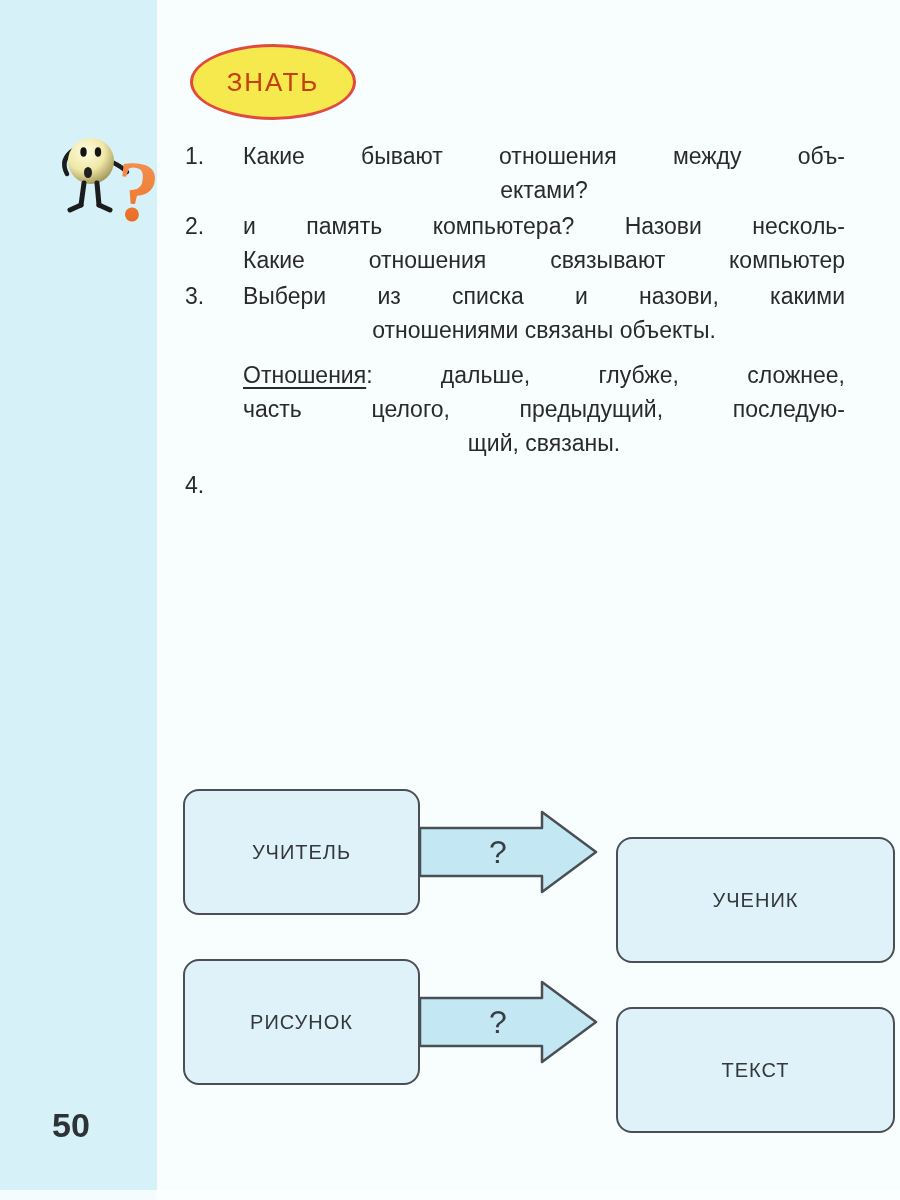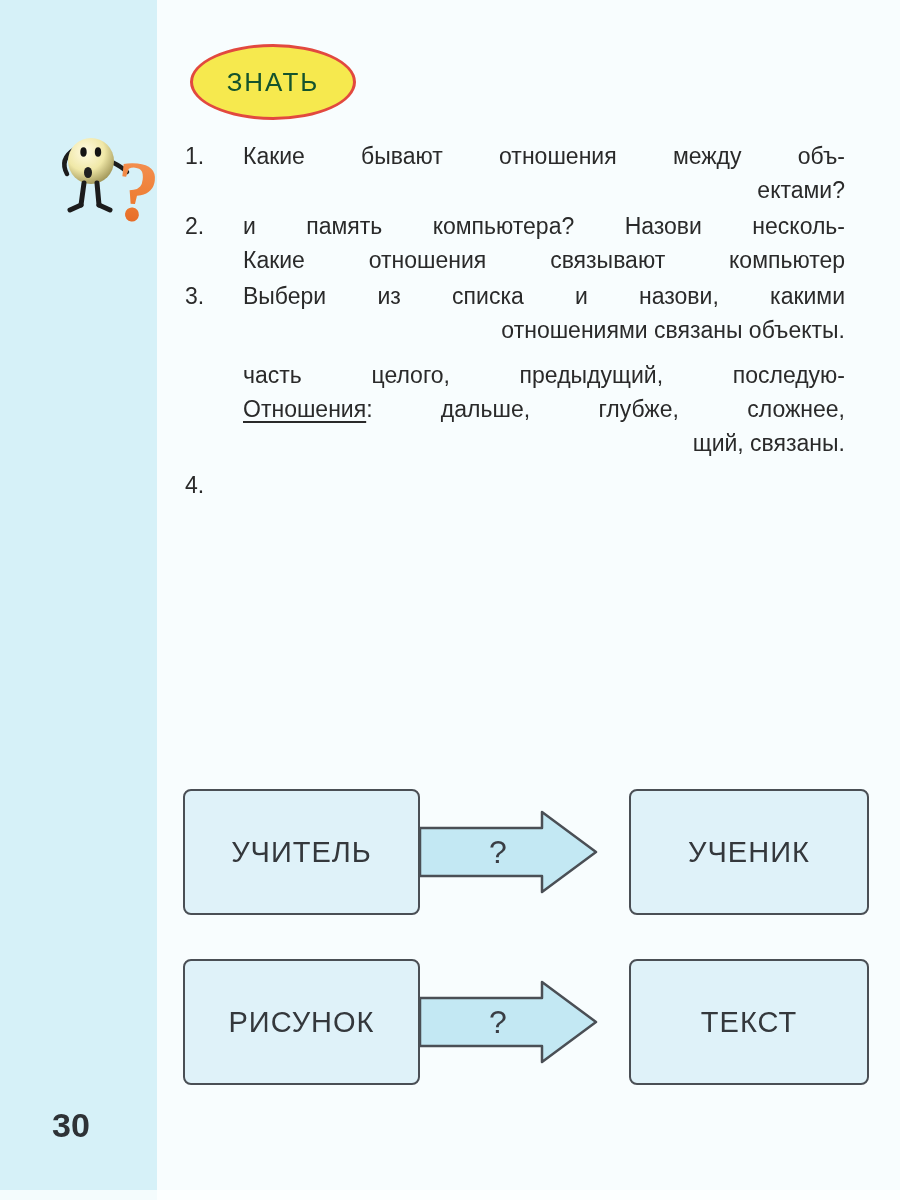--- a/index.html
+++ b/index.html
@@ -4,41 +4,41 @@
 <style>
   html,body{margin:0;padding:0;}
   .page{position:relative;width:900px;height:1200px;background:#f8fdfe;
         font-family:"Liberation Sans",sans-serif;color:#222;overflow:hidden;}
   .strip{position:absolute;left:0;top:0;width:157px;height:1200px;background:#d6f1f8;}
   .strip-fade{position:absolute;left:0;bottom:0;width:900px;height:10px;background:#fdffff;opacity:.75;}
 
   .badge{position:absolute;left:190px;top:44px;width:160px;height:70px;
          background:#f6e94e;border:3px solid #e2493f;border-radius:50%;
          display:flex;align-items:center;justify-content:center;
-         font-size:26px;letter-spacing:2px;color:#14532d;}
+         font-size:26px;letter-spacing:2px;color:#c2410c;}
 
   .mascot{position:absolute;left:46px;top:128px;width:120px;height:120px;}
 
   .qcol{position:absolute;left:243px;top:139px;width:602px;
         font-size:23px;line-height:34px;color:#2a2a2a;}
   .qitem{position:relative;}
   .qnum{position:absolute;left:-58px;top:0;}
   .jline{text-align:justify;text-align-last:justify;white-space:normal;}
-  .lline{text-align:right;}
+  .lline{text-align:center;}
   .u{text-decoration:underline;text-underline-offset:4px;}
   .mt2{margin-top:2px;} .mt8{margin-top:8px;} .mt11{margin-top:11px;} .mt13{margin-top:13px;}
 
   .drow{position:absolute;left:0;width:900px;height:126px;}
   .drow1{top:789px;} .drow2{top:959px;}
   .dbox{position:absolute;top:0;height:126px;background:#dff2f9;
-        border:2.5px solid #4a4f55;border-radius:8px;box-sizing:border-box;
+        border:2.5px solid #4a4f55;border-radius:16px;box-sizing:border-box;
         display:flex;align-items:center;justify-content:center;
-        font-size:29px;letter-spacing:1px;color:#34383c;}
+        font-size:20px;letter-spacing:1px;color:#34383c;}
   .dbox.left{left:183px;width:237px;}
-  .dbox.right{left:629px;width:240px;}
+  .dbox.right{left:616px;width:279px;margin-top:48px;}
   .darrow{position:absolute;left:416px;top:13px;width:184px;height:100px;}
   .dq{position:absolute;left:468px;top:46px;width:60px;height:34px;line-height:34px;
       text-align:center;font-size:32px;color:#3a3e44;}
 
   .pagenum{position:absolute;left:52px;top:1106px;font-size:34px;font-weight:bold;color:#2e3236;}
 </style>
 </head>
 <body>
 
 <div class="page">
@@ -88,22 +88,22 @@
       <div class="jline">Какие отношения связывают компьютер</div>
     </div>
 
     <div class="qitem mt2">
       <span class="qnum">3.</span>
       <div class="jline">Выбери из списка и назови, какими</div>
       <div class="lline">отношениями связаны объекты.</div>
     </div>
 
     <div class="qitem mt11">
+      <div class="jline"><span class="u">Отношения</span><span>: дальше, глубже, сложнее,</span></div>
       <div class="jline">часть целого, предыдущий, последую-</div>
-      <div class="jline"><span class="u">Отношения</span><span>: дальше, глубже, сложнее,</span></div>
       <div class="lline">щий, связаны.</div>
     </div>
 
 
     <div class="qitem mt8">
       <span class="qnum">4.</span>
     </div>
 
   </div>
 
@@ -126,15 +126,15 @@
     </div>
     <svg class="darrow" viewBox="0 0 184 100">
       <polygon points="4,26 126,26 126,10 180,50 126,90 126,74 4,74" fill="#c3e8f3" stroke="#4a4f55" stroke-width="2.5" stroke-linejoin="round"></polygon>
     </svg>
     <span class="dq">?</span>
     <div class="dbox right">
       <span>ТЕКСТ</span>
     </div>
   </div>
 
-  <div class="pagenum">30</div>
+  <div class="pagenum">50</div>
   <div class="strip-fade"></div>
 </div>
 
 </body></html>

